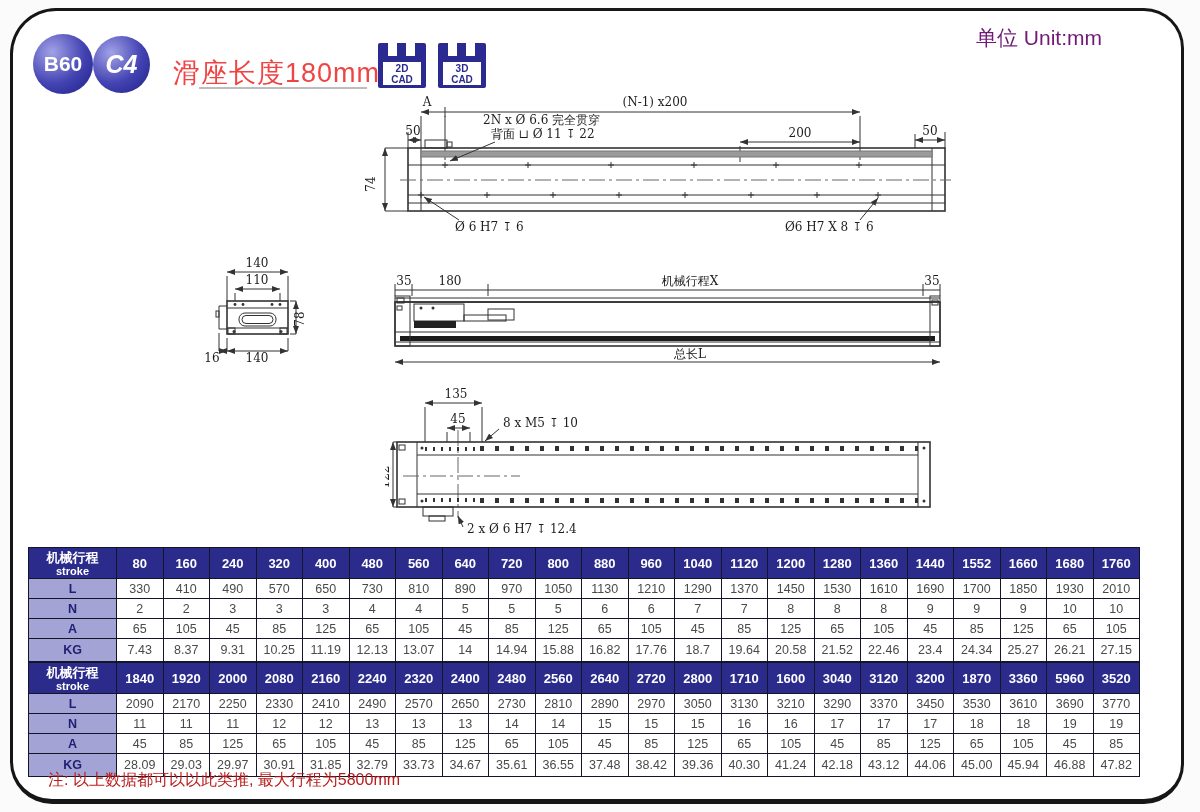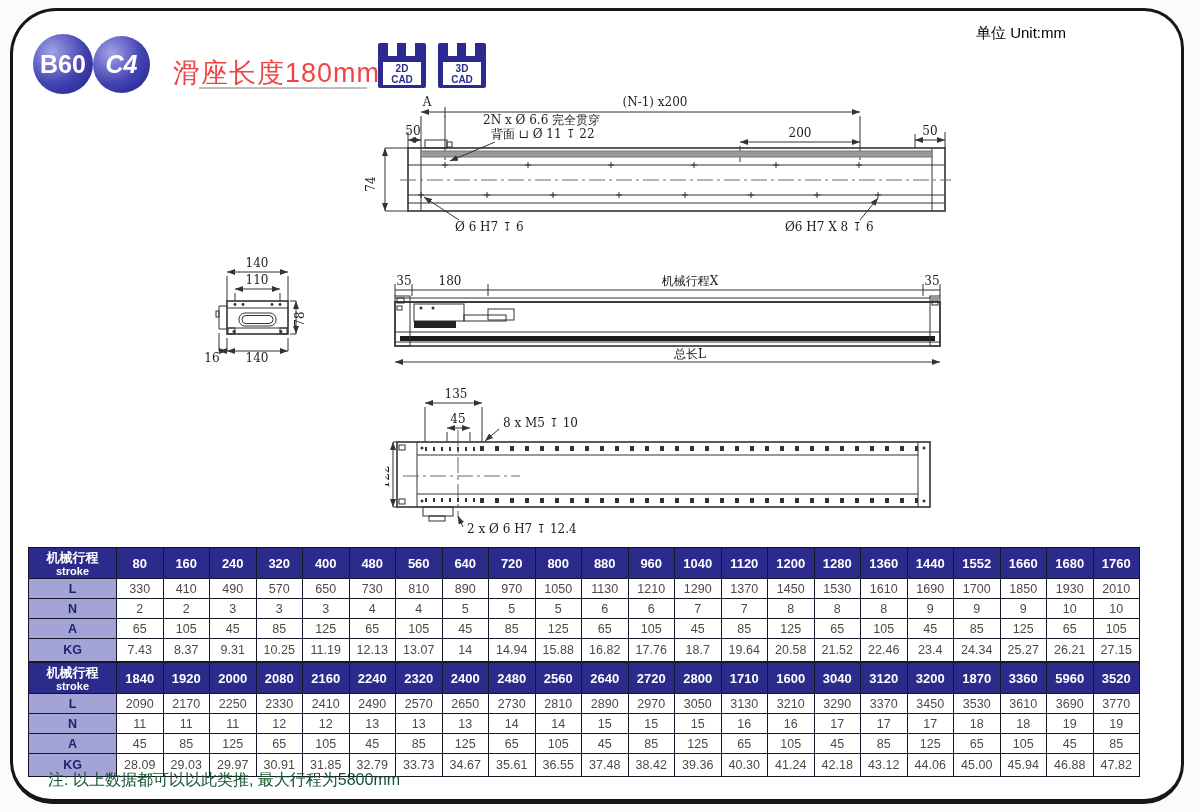--- a/index.html
+++ b/index.html
@@ -5,28 +5,28 @@
   html,body{margin:0;padding:0;}
   body{width:1200px;height:812px;position:relative;background:#fbfbfb;
        font-family:"Liberation Sans",sans-serif;overflow:hidden;}
   .sheet{position:absolute;left:10px;top:8px;width:1168px;height:788px;
          background:#fff;border:3px solid #161616;border-bottom-width:5px;
          border-radius:46px 40px 40px 42px;}
   
   .badge{position:absolute;border-radius:50%;color:#fff;font-weight:bold;
          display:flex;align-items:center;justify-content:center;
          background:radial-gradient(circle at 32% 30%, #a2a2e8, #4242b2 55%, #26268e 92%);}
-  .badge.b1{left:20px;top:23px;width:60px;height:60px;font-size:25px;}
+  .badge.b1{left:20px;top:23px;width:60px;height:60px;font-size:21px;}
   .badge.b2{left:80px;top:25px;width:57px;height:57px;font-size:25px;font-style:italic;}
   .page-title{position:absolute;left:160px;top:44px;font-size:27px;color:#ef4444;letter-spacing:1px;}
   .title-underline{position:absolute;left:186px;top:76px;width:168px;height:2px;background:#bdbdbd;}
   .cad{position:absolute;top:29px;width:50px;height:50px;cursor:pointer;}
   .cad.c1{left:364px;} .cad.c2{left:424px;}
   .cad text{font-weight:bold;fill:#2a2a90;font-family:"Liberation Sans",sans-serif;}
-  .unit{position:absolute;left:963px;top:13px;font-size:15px;color:#000000;}
+  .unit{position:absolute;left:963px;top:13px;font-size:21px;color:#701a75;}
   
   .drw{position:absolute;}
   .d1{left:342px;top:81px;}  .d2{left:182px;top:245px;}
   .d3{left:377px;top:247px;} .d4{left:372px;top:374px;}
   .dl{stroke:#333;fill:none;stroke-width:1;}
   .thick{stroke-width:1.6;}
   .cl{stroke:#666;stroke-dasharray:16 4 3 4;}
   .dot{fill:#333;stroke:none;}
   .dim-text{font-family:"DejaVu Serif","Liberation Serif",serif;font-size:12px;fill:#1d1d1d;stroke:none;}
   .dim-mid{text-anchor:middle;}
@@ -35,21 +35,21 @@
   table.spec{border-collapse:collapse;table-layout:fixed;width:1112px;
              font-family:"Liberation Sans",sans-serif;}
   table.spec th,table.spec td{border:1.5px solid #15152a;padding:0;text-align:center;
              white-space:nowrap;overflow:hidden;}
   table.spec thead th{background:#2b2b8c;color:#fff;font-size:13px;font-weight:bold;height:30px;}
   .stroke-head .cn{font-size:13px;line-height:15px;}
   .stroke-head .en{font-size:11px;line-height:12px;}
   table.spec tbody th{background:#a3a3d6;color:#1f1f72;font-size:12.5px;font-weight:bold;height:19px;}
   table.spec tbody td{background:#fff;color:#4a4a4a;font-size:12.5px;}
   table.spec tr.kg-row th,table.spec tr.kg-row td{height:22px;}
-  .note{position:absolute;left:35px;top:759px;font-size:16px;color:#14532d;font-weight:500;}
+  .note{position:absolute;left:35px;top:759px;font-size:16px;color:#b91c1c;font-weight:500;}
 </style>
 </head>
 <body>
 
 <div class="sheet">
 
   <div class="badge b1">B60</div>
   <div class="badge b2">C4</div>
   <div class="page-title">滑座长度180mm</div>
   <div class="title-underline"></div>

